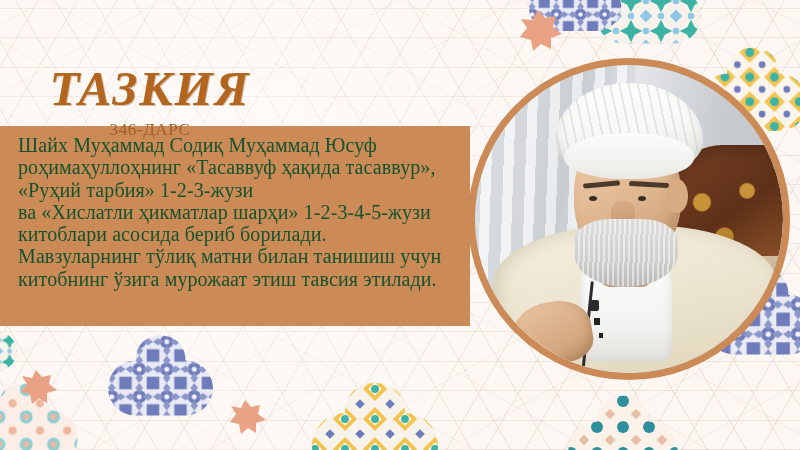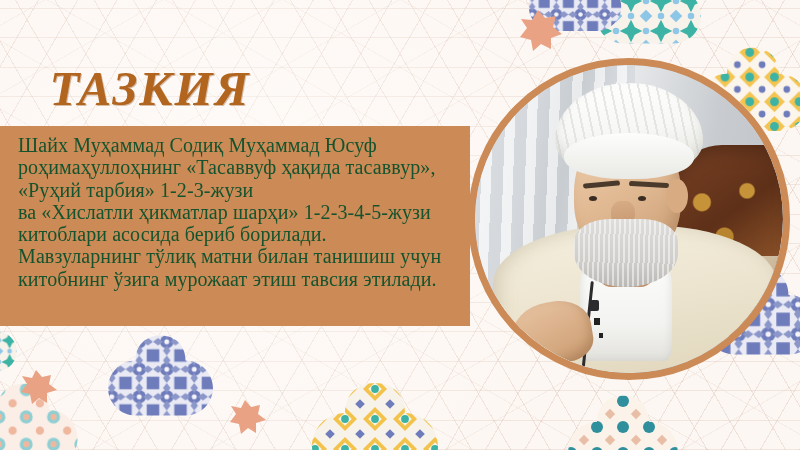--- a/index.html
+++ b/index.html
@@ -377,20 +377,21 @@
   <div class="band-text">Шайх Муҳаммад Содиқ Муҳаммад Юсуф
 роҳимаҳуллоҳнинг «Тасаввуф ҳақида тасаввур»,
 «Руҳий тарбия» 1-2-3-жузи
 ва «Хислатли ҳикматлар шарҳи» 1-2-3-4-5-жузи
 китоблари асосида бериб борилади.
 Мавзуларнинг тўлиқ матни билан танишиш учун
 китобнинг ўзига мурожаат этиш тавсия этилади.</div>
 
   <div class="masthead">
     <div class="title">ТАЗКИЯ</div>
+    <div class="subtitle">346-ДАРС</div>
   </div>
 
   <div class="portrait-wrap">
     <div class="photo">
       <div class="p-bg"></div>
       <div class="p-curtain"></div>
       <div class="p-chair"></div>
       <div class="p-chairfab"></div>
       <div class="p-robe"></div>
       <div class="p-collar"></div>

